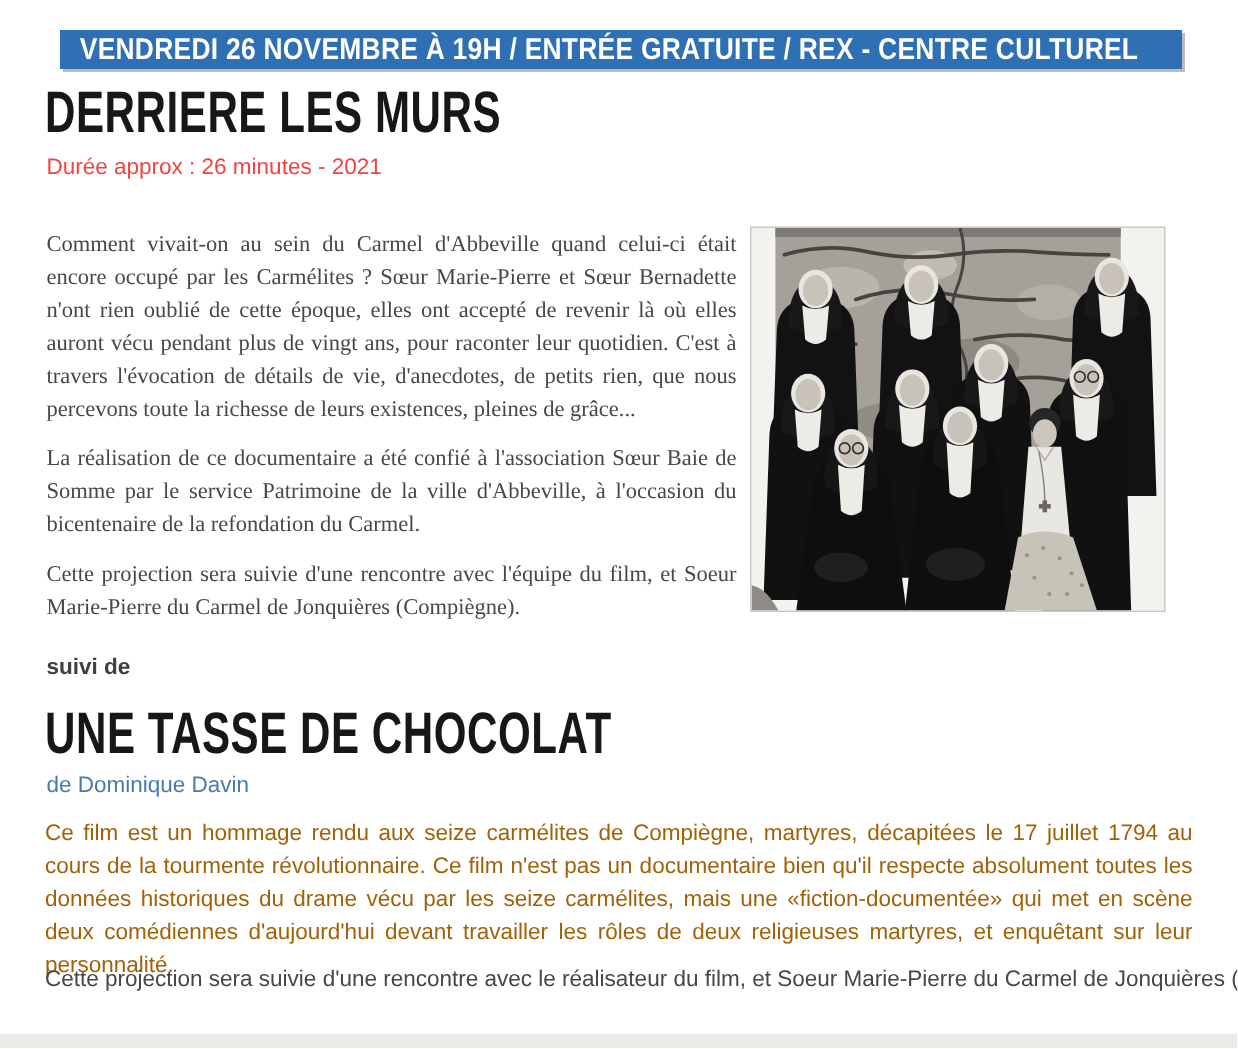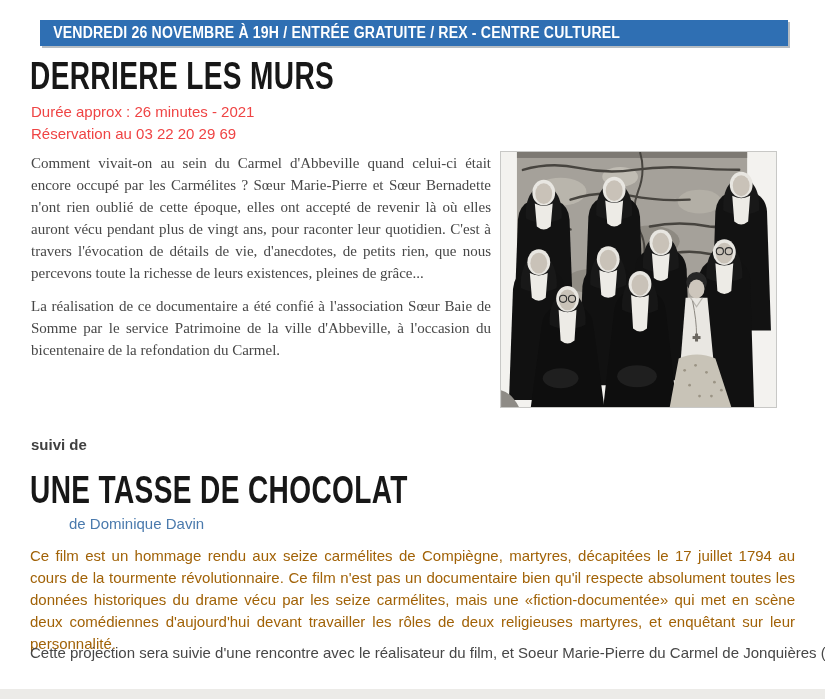--- a/index.html
+++ b/index.html
@@ -8,21 +8,21 @@
     width:825px;height:699px;
     background:#ffffff;
     font-family:"Liberation Sans", sans-serif;
     overflow:hidden;
   }
   .banner{
     position:absolute;left:40px;top:20px;width:748px;height:26px;
     background:#2f6fb3;
     box-shadow:2px 2px 0 #b6bcc2;
     color:#ffffff;
-    font-weight:bold;font-size:16px;line-height:26px;
+    font-weight:bold;font-size:20px;line-height:26px;
     white-space:nowrap;
   }
   .banner-text{
     display:inline-block;
     padding-left:15px;
     transform:scaleX(0.88);
     transform-origin:0 50%;
     letter-spacing:0.2px;
   }
   .film-title{
@@ -44,21 +44,21 @@
     color:#474747;font-size:15px;line-height:22px;
   }
   .body-col p{margin:0 0 11px 0;text-align:justify;font-family:Liberation Serif, serif;}
   .body-col p:last-child{margin-bottom:0;}
   .transition-label{
     position:absolute;left:31px;top:437px;
     color:#404040;font-weight:bold;font-size:15px;line-height:16px;
   }
   .director-line{
     position:absolute;left:31px;top:514px;
-    color:#4a7aad;font-size:15px;line-height:20px;margin-left:38px;
+    color:#4a7aad;font-size:15px;line-height:20px;
   }
   .wide-par{
     position:absolute;left:30px;top:545px;width:765px;
     margin:0;text-align:justify;
     color:#a16207;font-size:15px;line-height:22px;
   }
   .closing-line{
     position:absolute;left:30px;top:642px;width:772px;
     margin:0;
     color:#474747;font-size:15px;line-height:22px;
@@ -81,26 +81,26 @@
 <div class="page">
 
   <div class="banner">
     <span class="banner-text">VENDREDI 26 NOVEMBRE À 19H / ENTRÉE GRATUITE / REX - CENTRE CULTUREL</span>
   </div>
 
   <h1 class="film-title title-1">DERRIERE LES MURS</h1>
 
   <div class="meta">
     <div>Durée approx : 26 minutes - 2021</div>
-    <div>Réservation au 03 22 20 29 69</div>
   </div>
 
   <div class="body-col">
     <p>Comment vivait-on au sein du Carmel d'Abbeville quand celui-ci était encore occupé par les Carmélites ? Sœur Marie-Pierre et Sœur Bernadette n'ont rien oublié de cette époque, elles ont accepté de revenir là où elles auront vécu pendant plus de vingt ans, pour raconter leur quotidien. C'est à travers l'évocation de détails de vie, d'anecdotes, de petits rien, que nous percevons toute la richesse de leurs existences, pleines de grâce...</p>
     <p>La réalisation de ce documentaire a été confié à l'association Sœur Baie de Somme par le service Patrimoine de la ville d'Abbeville, à l'occasion du bicentenaire de la refondation du Carmel.</p>
+    <p>Cette projection sera suivie d'une rencontre avec l'équipe du film, et Soeur Marie-Pierre du Carmel de Jonquières (Compiègne).</p>
   </div>
 
   <div class="photo">
     <svg viewBox="0 0 277 257" xmlns="http://www.w3.org/2000/svg">
 
       <rect x="0" y="0" width="277" height="257" fill="#f3f2ef"></rect>
 
       <rect x="16" y="0" width="232" height="168" fill="#a5a19a"></rect>
       <rect x="16" y="0" width="232" height="6" fill="#7d7973"></rect>
       <ellipse cx="60" cy="40" rx="26" ry="14" fill="#b9b5ac"></ellipse>

